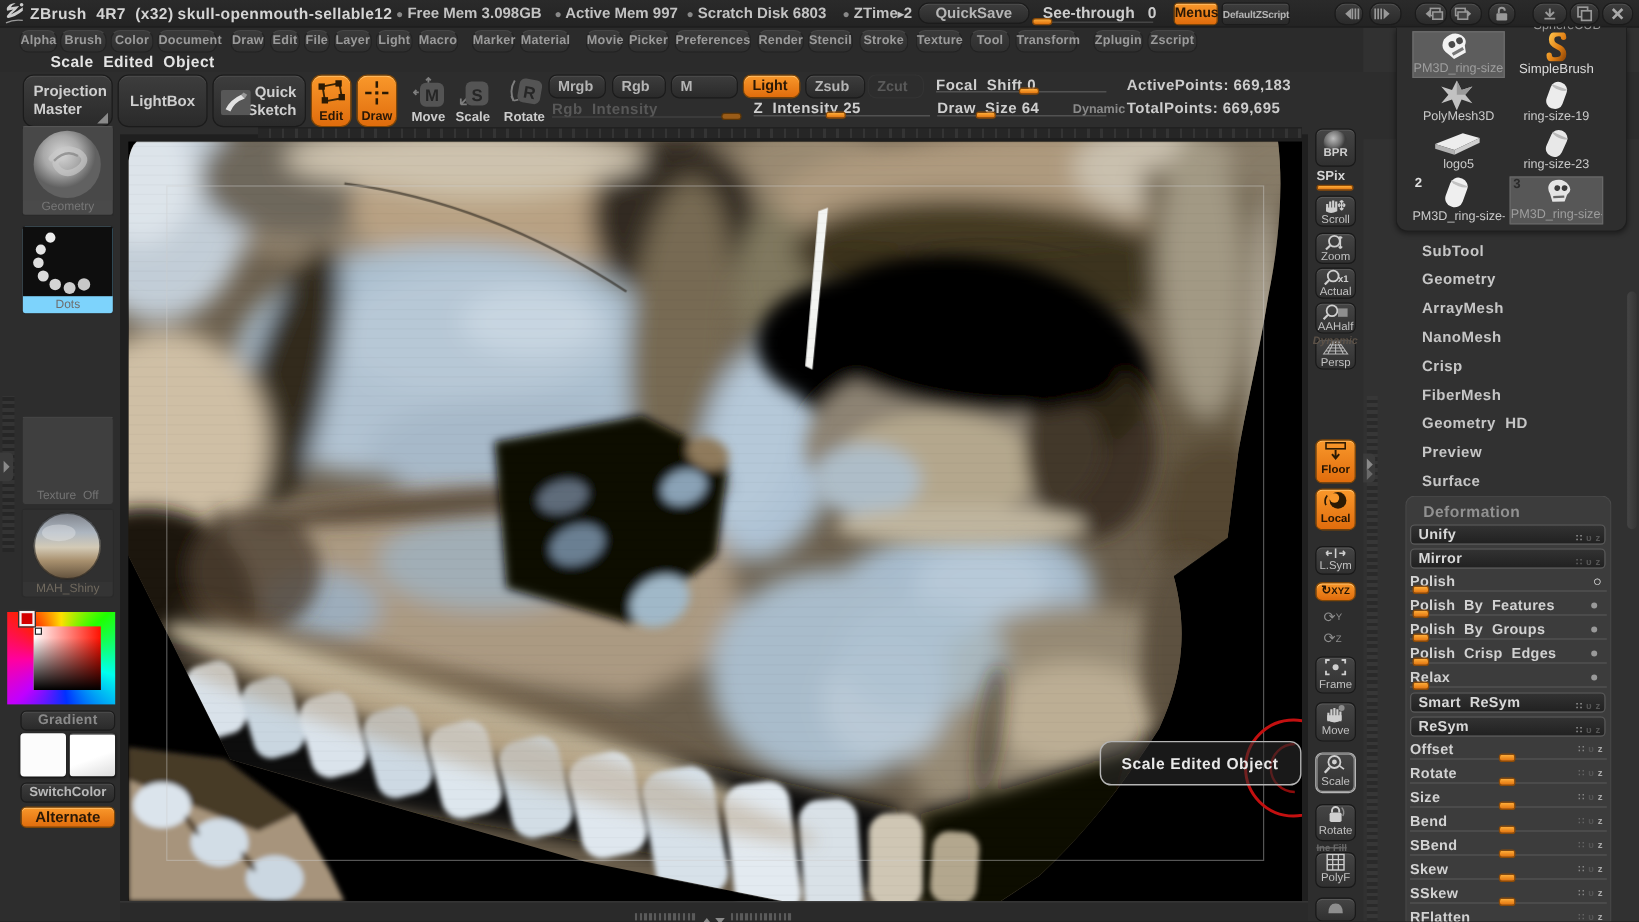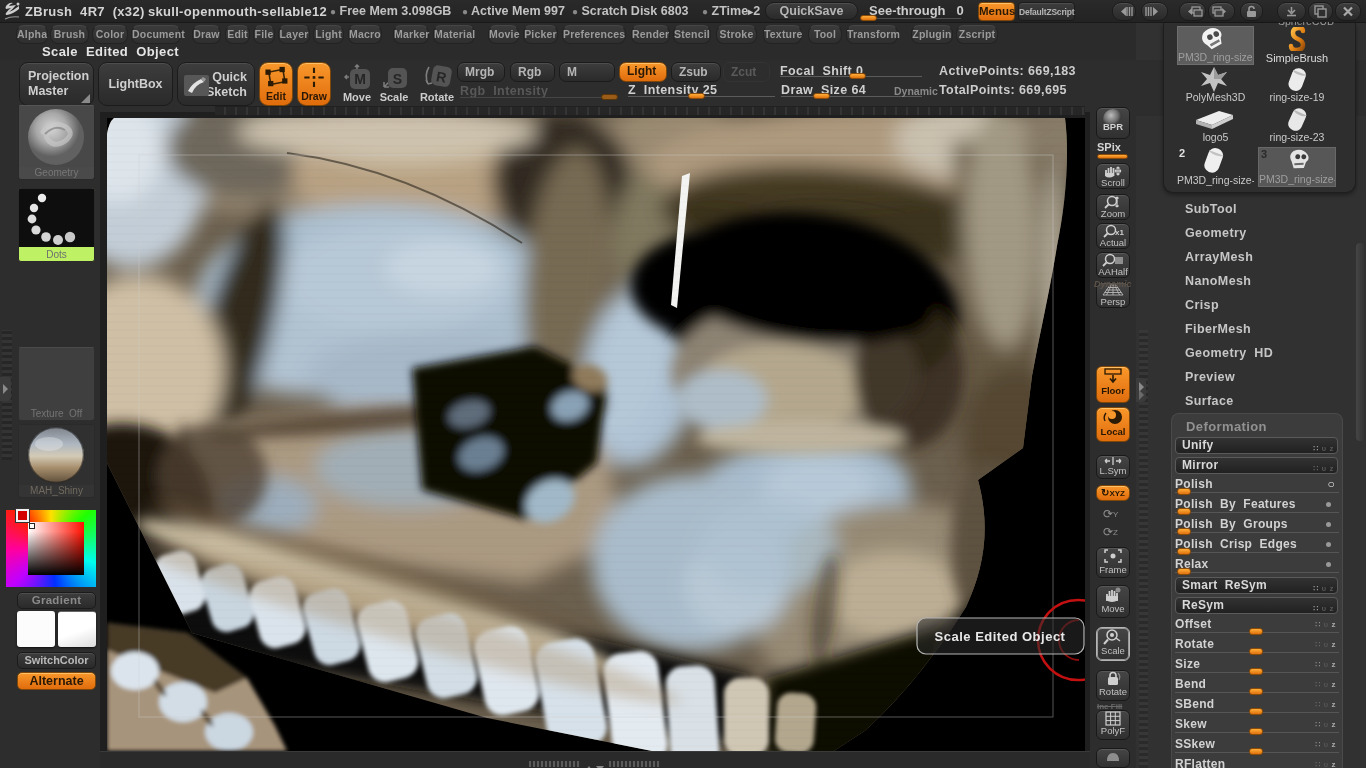--- a/index.html
+++ b/index.html
@@ -209,21 +209,21 @@
             <stop offset="55%" stop-color="#a8a8a8"></stop>
             <stop offset="100%" stop-color="#616161"></stop>
           </radialGradient>
         </defs>
         <rect width="75" height="61" fill="#484848"></rect>
         <circle cx="37" cy="31" r="28" fill="url(#ball)"></circle>
         <path d="M24 26 Q34 14 47 21 Q56 27 46 35 Q36 42 29 34 Q24 28 33 25" stroke="#cacaca" stroke-width="5" fill="none" opacity="0.65" stroke-linecap="round"></path>
         <path d="M26 28 Q36 18 46 24" stroke="#8a8a8a" stroke-width="2" fill="none" opacity="0.8"></path>
       </svg>
   <div class="tcap" style="color:#777;">Geometry</div></div>
-<div class="abs" style="left:18px;top:188px;width:77px;height:74px;background:#bef264;border:1px solid #2a2a2a;border-radius:3px;z-index:3;text-decoration:underline;">
+<div class="abs" style="left:18px;top:188px;width:77px;height:74px;background:#7dd3fc;border:1px solid #2a2a2a;border-radius:3px;z-index:3;text-decoration:underline;">
   <svg width="75" height="58" viewBox="0 0 75 58">
         <rect width="75" height="58" fill="#0e0e0e"></rect>
         <circle cx="23" cy="9" r="4.2" fill="#ececec"></circle>
         <circle cx="15" cy="19" r="4.2" fill="#e4e4e4"></circle>
         <circle cx="13" cy="30" r="4.4" fill="#dedede"></circle>
         <circle cx="17" cy="41" r="4.6" fill="#dadada"></circle>
         <circle cx="27" cy="48" r="4.8" fill="#d4d4d4"></circle>
         <circle cx="39" cy="51" r="5" fill="#cecece"></circle>
         <circle cx="51" cy="48" r="5.2" fill="#c8c8c8"></circle>
       </svg>

